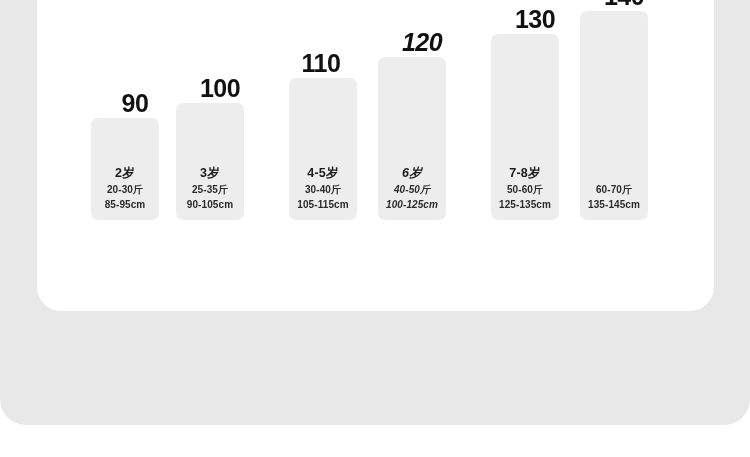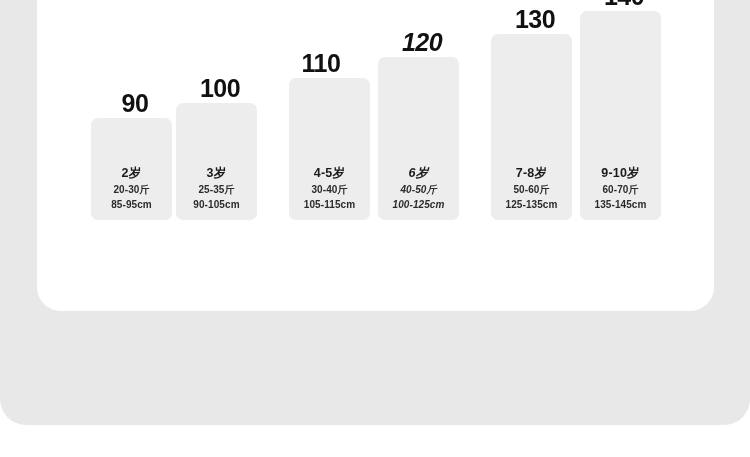--- a/index.html
+++ b/index.html
@@ -66,21 +66,21 @@
     text-align: center;
     font-size: 25px;
     font-weight: 700;
     color: #111111;
     letter-spacing: -0.5px;
     line-height: 27px;
   }
 
   .bar-body {
     position: relative;
-    width: 81px;
+    width: 68px;
     background: #ededed;
     border-radius: 7px;
     box-sizing: border-box;
   }
 
   .bar-text {
     position: absolute;
     left: 0;
     right: 0;
     bottom: 8px;
@@ -167,21 +167,20 @@
           <div class="bar-weight">50-60斤</div>
           <div class="bar-height">125-135cm</div>
         </div>
       </div>
     </div>
 
     <div class="bar-col" style="left:543px;">
       <div class="bar-value">140</div>
       <div class="bar-body" style="height:209px;">
         <div class="bar-text">
-          <div class="bar-age">9-10岁</div>
           <div class="bar-weight">60-70斤</div>
           <div class="bar-height">135-145cm</div>
         </div>
       </div>
     </div>
 
   </div>
 </div>
 
 </body></html>

